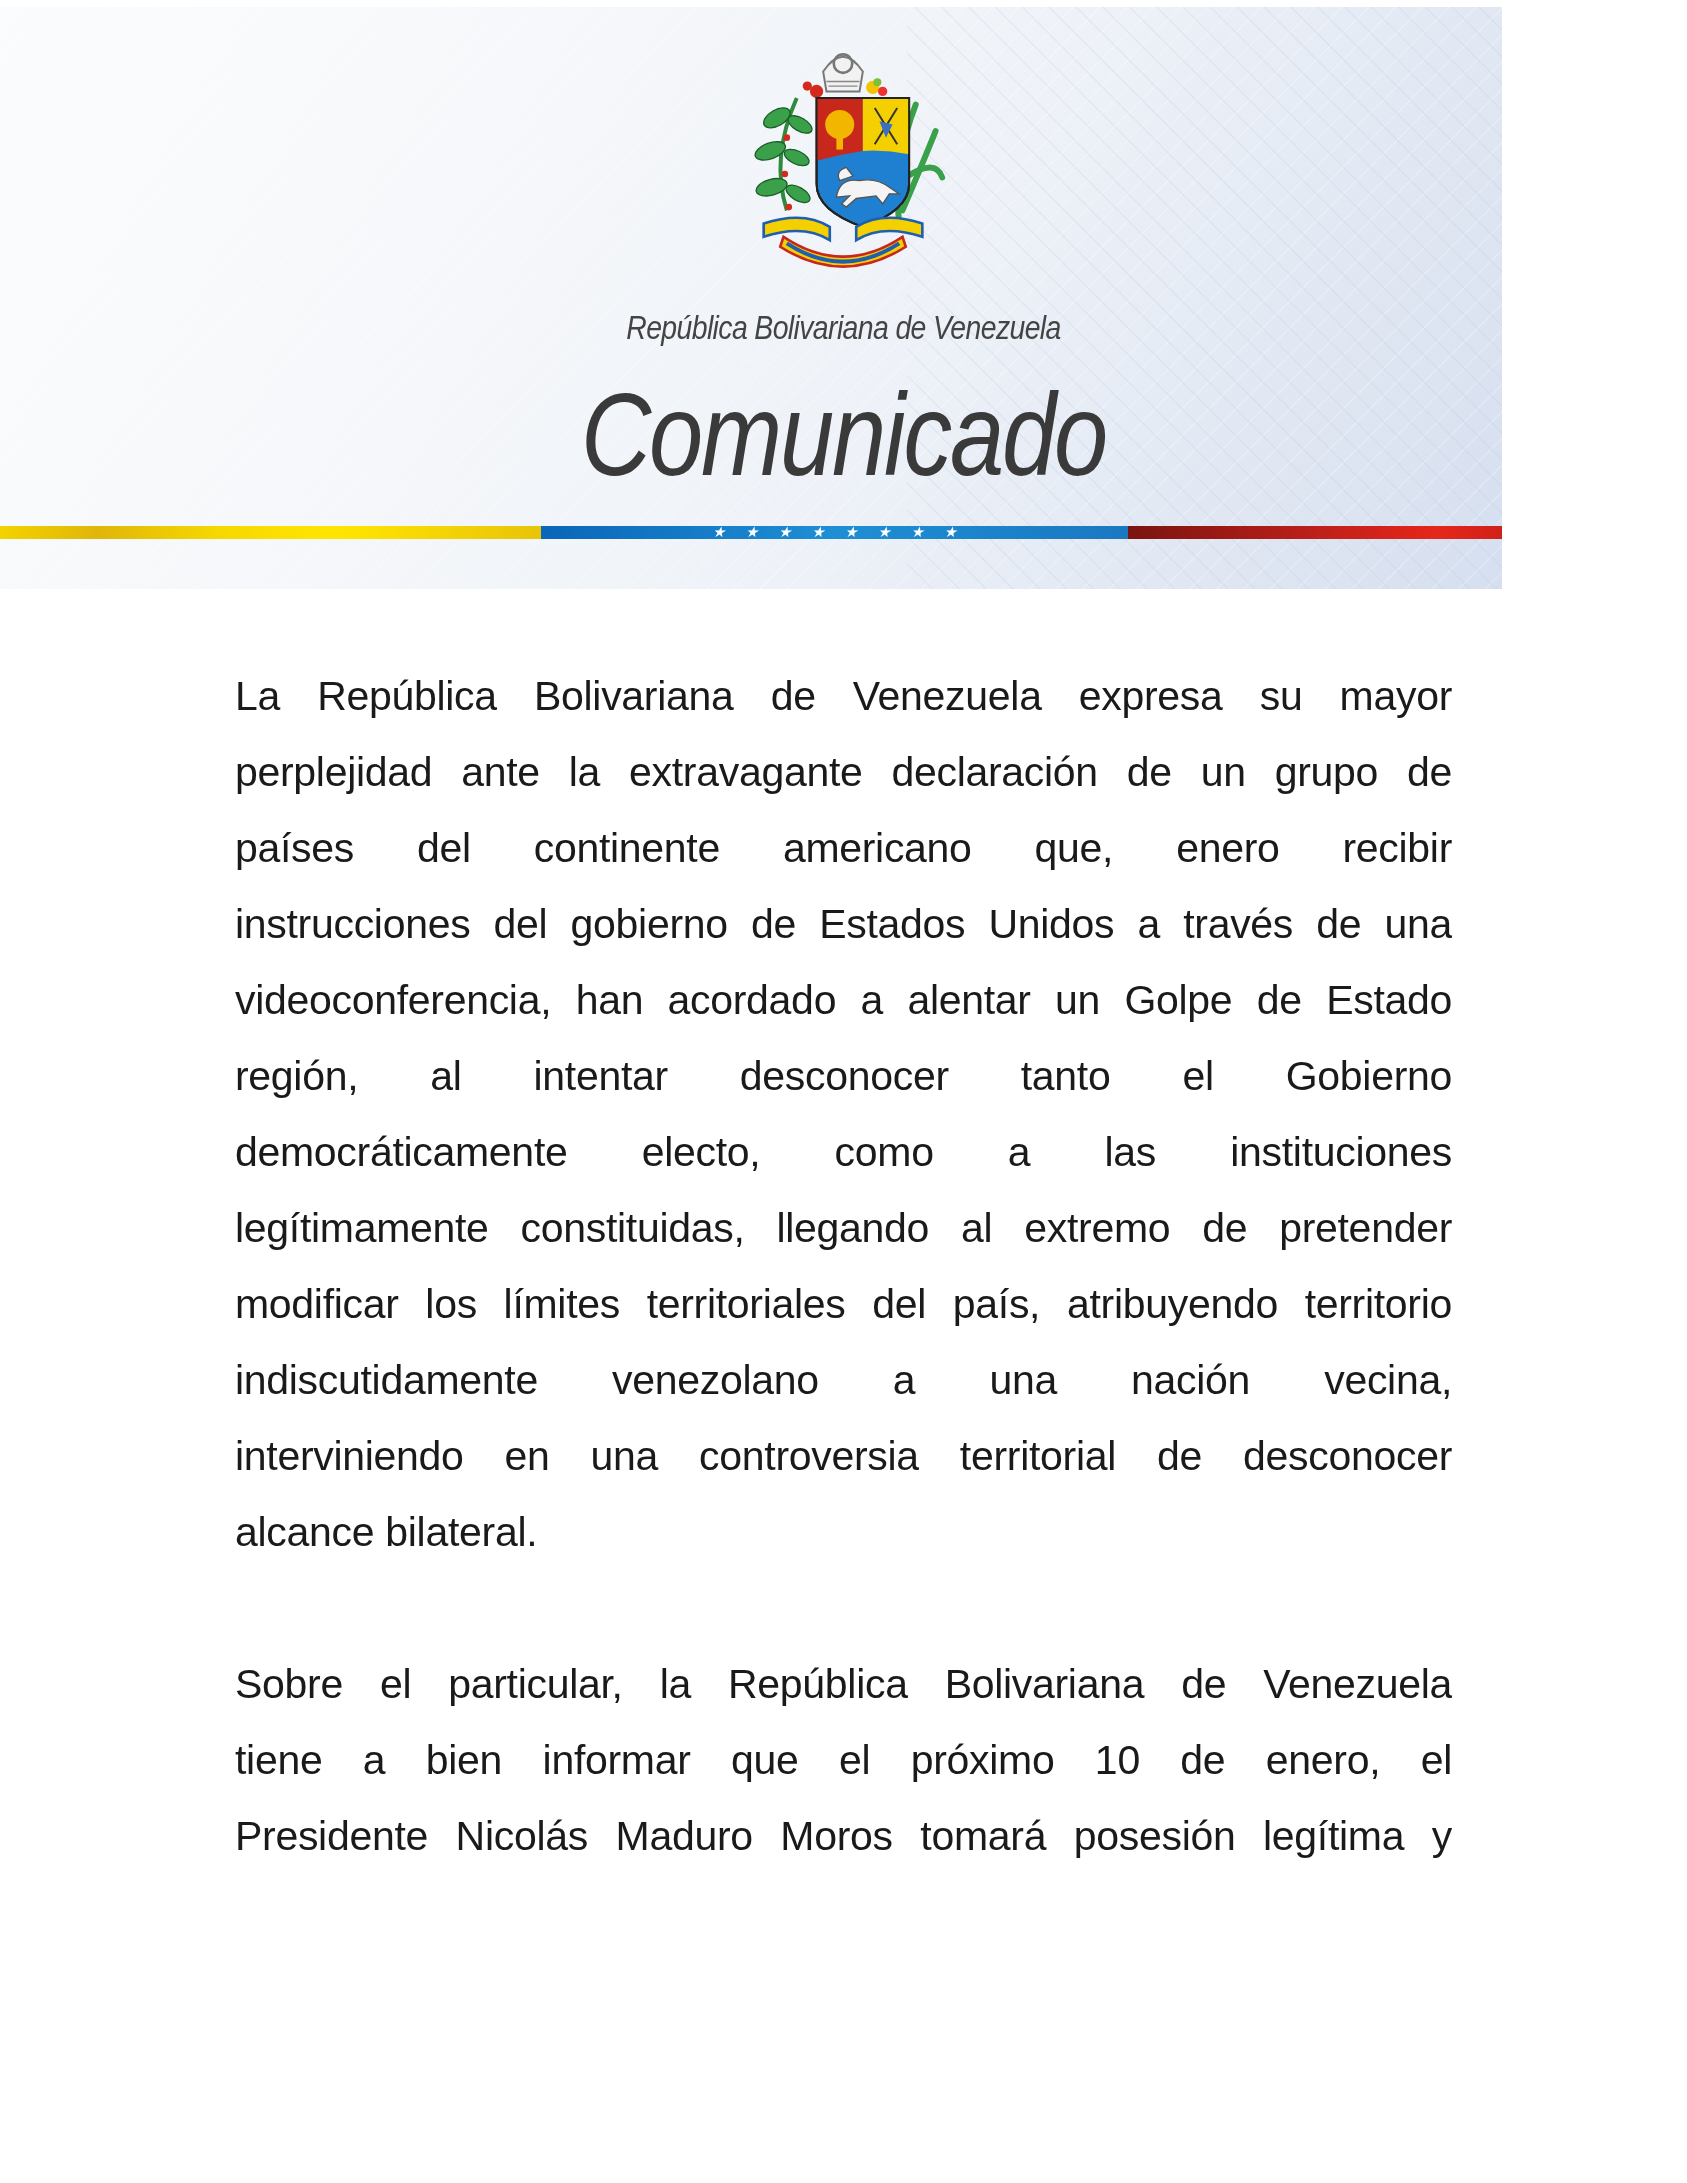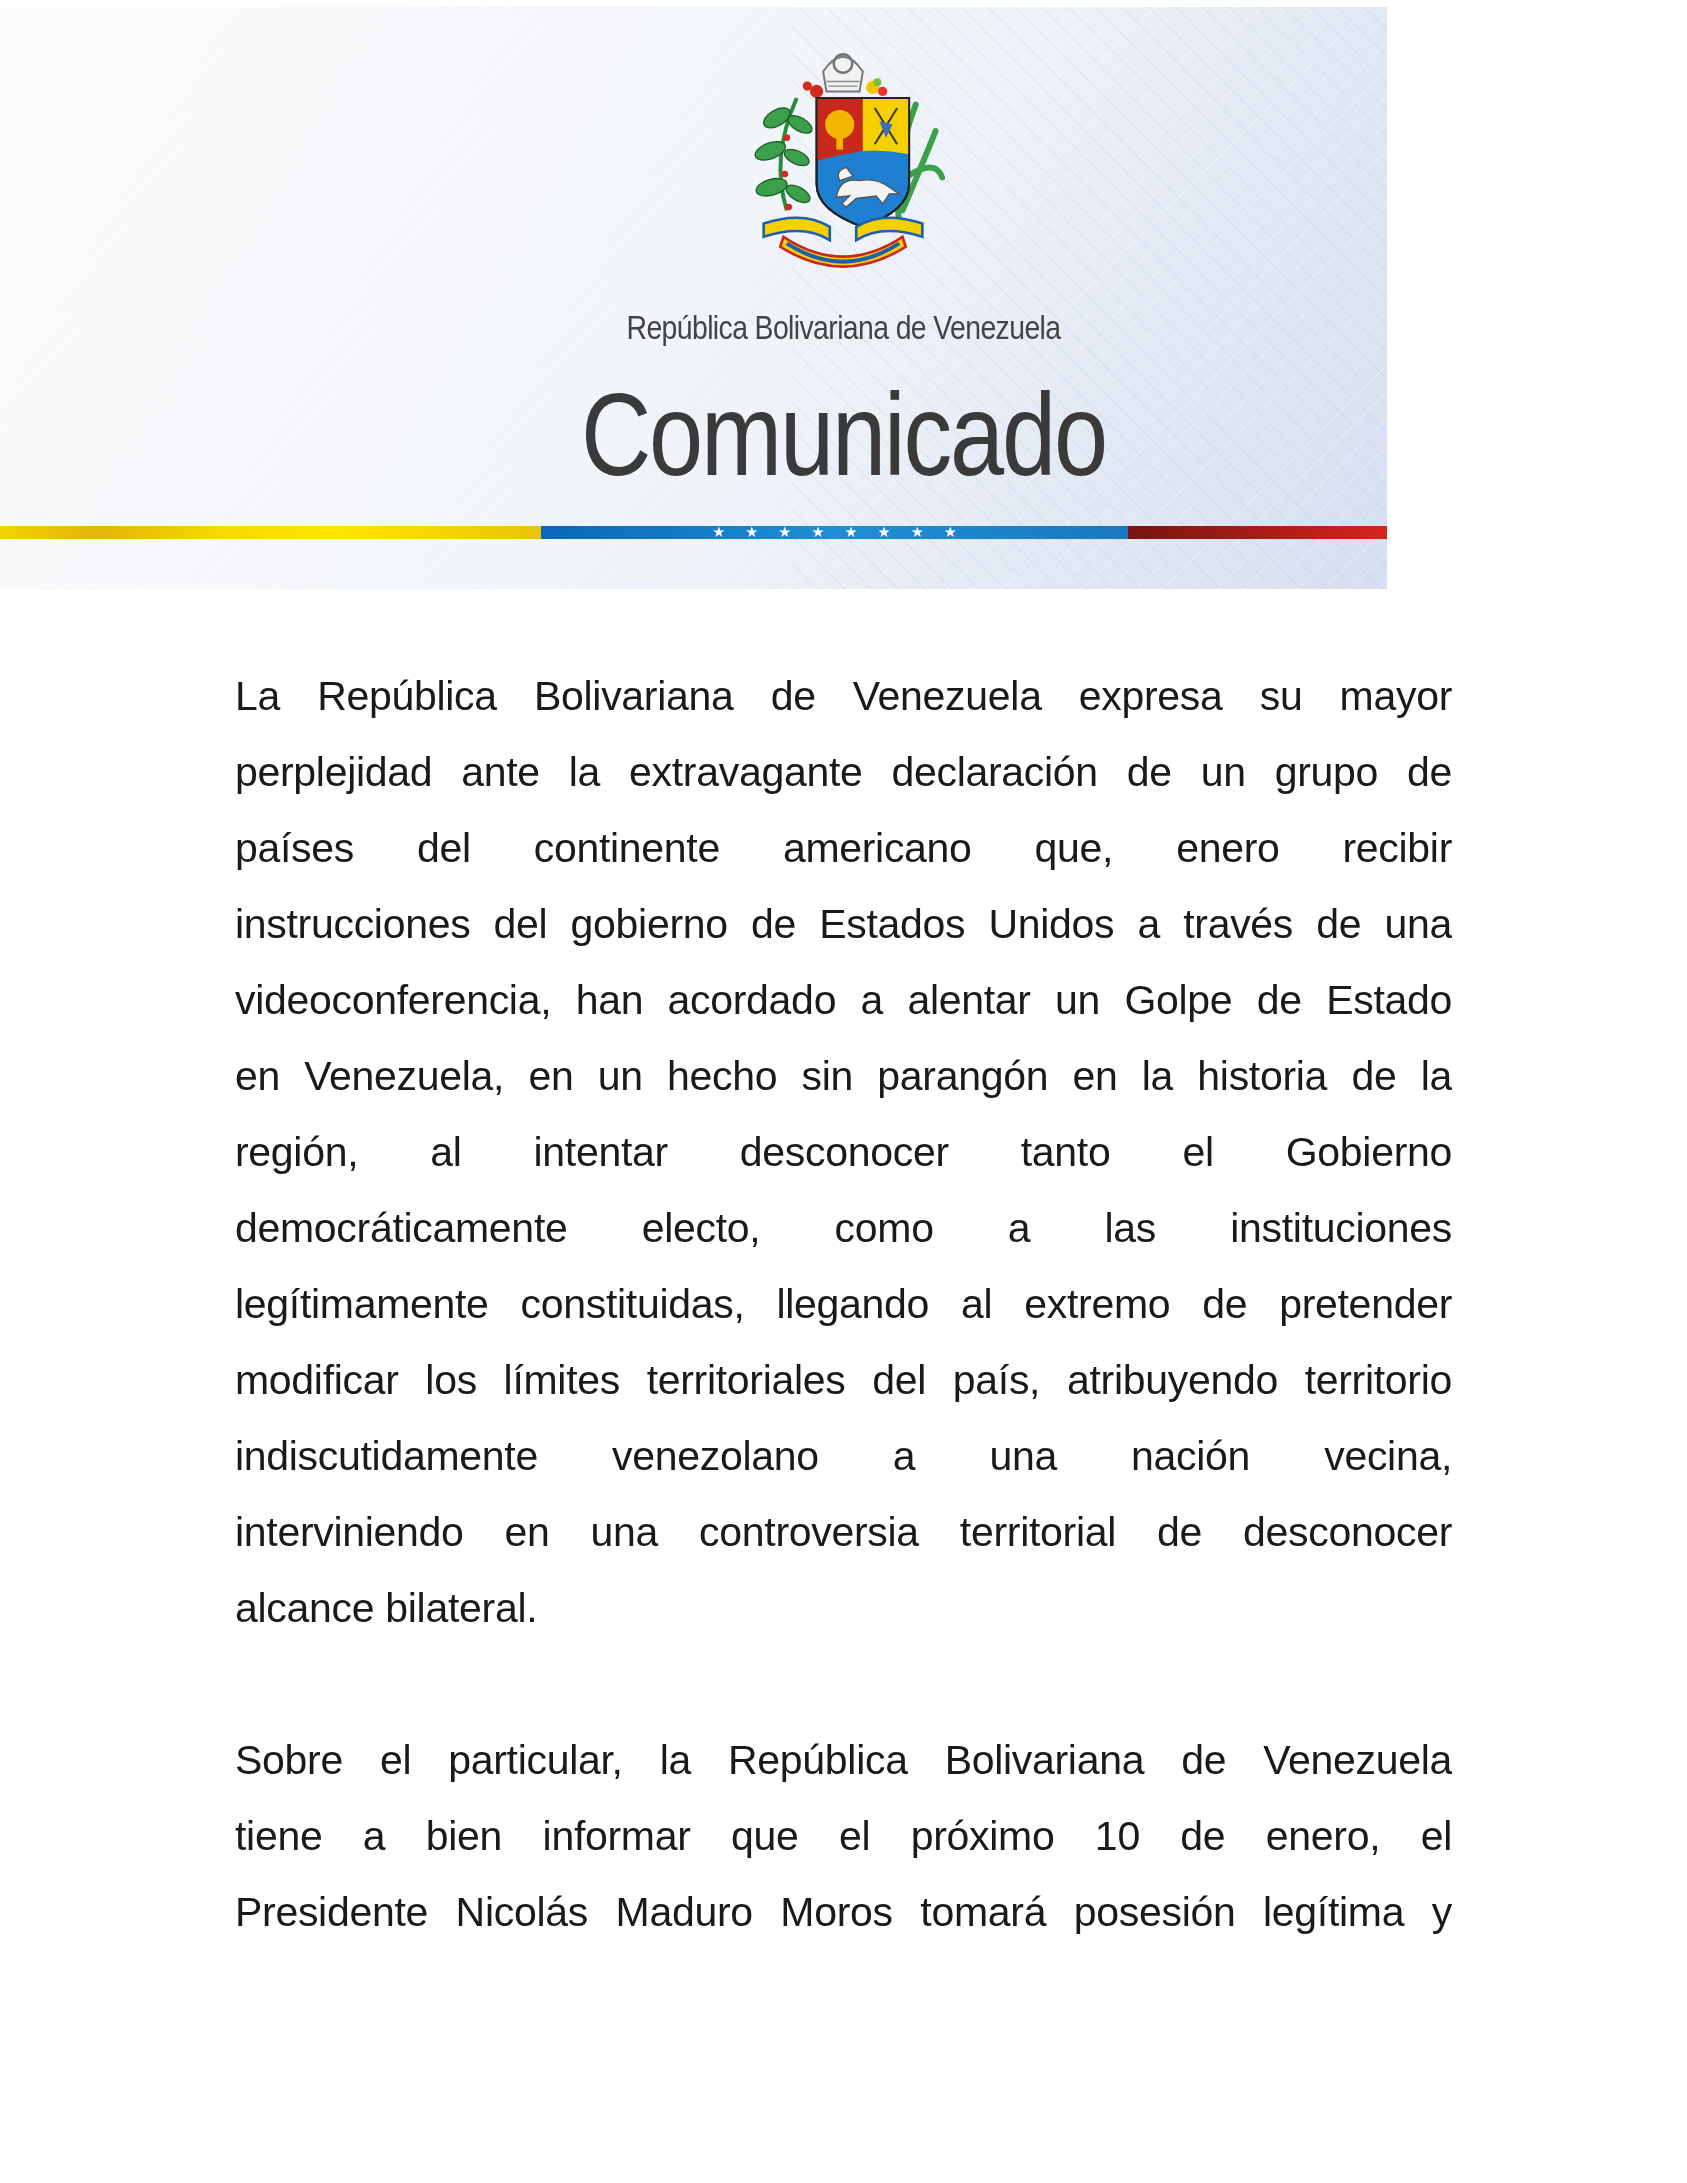--- a/index.html
+++ b/index.html
@@ -1,20 +1,21 @@
 <!DOCTYPE html>
 <html style="font-size:10.6px"><head>
 <meta charset="utf-8">
 <style>
   html, body { margin: 0; padding: 0; background: #ffffff; }
   body { width: 1687px; height: 2183px; position: relative; overflow: hidden; font-family: "Liberation Sans", sans-serif; }
   .header {
-    position: absolute; left: 0; top: 6.6px; width: 1387px; height: 582px;
+    position: absolute; left: 0; top: 6.6px; width: 1502px; height: 582px;
     background: linear-gradient(120deg, #fbfcfd 0%, #f5f7fa 35%, #eef2f8 60%, #dfe6f2 85%, #d6dff0 100%);
     overflow: hidden;
+    font-style: italic;
   }
   .header .rays {
     position: absolute; inset: 0;
     background:
       repeating-linear-gradient(135deg, rgba(255,255,255,0) 0px, rgba(255,255,255,0) 17px, rgba(255,255,255,0.55) 18px, rgba(255,255,255,0) 19px);
     opacity: 0.6;
   }
   .header .rays-right {
     position: absolute; right: 0; top: 0; width: 595px; height: 582px;
     background: repeating-linear-gradient(45deg, rgba(190,205,230,0) 0px, rgba(190,205,230,0) 17px, rgba(180,198,228,0.5) 18px, rgba(190,205,230,0) 19px);
@@ -121,21 +122,20 @@
   <div class="stripe red"></div>
 </div>
 
 <div class="body">
   <div class="para">
     <span class="line">La República Bolivariana de Venezuela expresa su mayor</span>
     <span class="line">perplejidad ante la extravagante declaración de un grupo de</span>
     <span class="line">países del continente americano que, enero recibir</span>
     <span class="line">instrucciones del gobierno de Estados Unidos a través de una</span>
     <span class="line">videoconferencia, han acordado a alentar un Golpe de Estado</span>
-    <span class="line">en Venezuela, en un hecho sin parangón en la historia de la</span>
     <span class="line">región, al intentar desconocer tanto el Gobierno</span>
     <span class="line">democráticamente electo, como a las instituciones</span>
     <span class="line">legítimamente constituidas, llegando al extremo de pretender</span>
     <span class="line">modificar los límites territoriales del país, atribuyendo territorio</span>
     <span class="line">indiscutidamente venezolano a una nación vecina,</span>
     <span class="line">interviniendo en una controversia territorial de desconocer</span>
     <span class="line last">alcance bilateral.</span>
   </div>
   <div class="para">
     <span class="line">Sobre el particular, la República Bolivariana de Venezuela</span>

